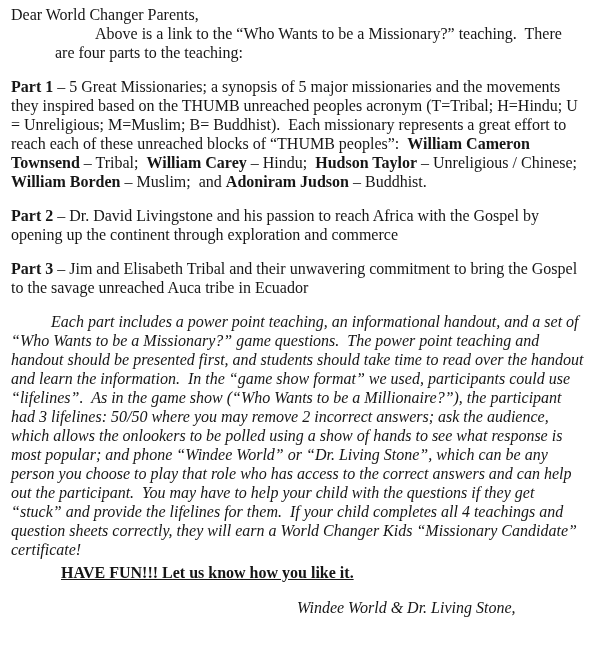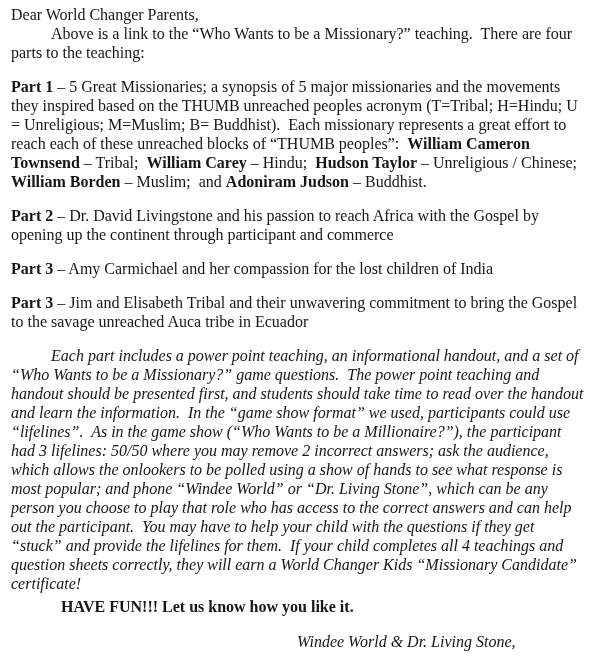--- a/index.html
+++ b/index.html
@@ -17,51 +17,51 @@
     color: #161616;
   }
   .page {
     padding: 5px 15px 12px 11px;
     box-sizing: border-box;
     width: 600px;
     height: 670px;
   }
   p { margin: 0; white-space: pre-wrap; }
   .block { margin: 0 0 15px 0; }
-  .indent { text-indent: 40px; }
+  .indent { text-indent: 40px; margin-left: 44px; }
   .b { font-weight: bold; }
   .details {
     font-weight: normal;
     font-style: italic;
     text-indent: 40px;
     margin-bottom: 4px;
   }
   .closing {
     margin: 0 0 16px 50px;
   }
   .closing .closing-text {
     font-weight: bold;
+    text-decoration: underline;
   }
   .signature { margin-left: 286px; font-style: italic; }
 </style>
 </head>
 <body>
 
 <div class="page">
 
   <div class="block">
     <p>Dear World Changer Parents,</p>
     <p class="indent">Above is a link to the “Who Wants to be a Missionary?” teaching.  There are four parts to the teaching:</p>
   </div>
 
   <p class="block"><span class="b">Part 1</span><span> – 5 Great Missionaries; a synopsis of 5 major missionaries and the movements they inspired based on the THUMB unreached peoples acronym (T=Tribal; H=Hindu; U = Unreligious; M=Muslim; B= Buddhist).  Each missionary represents a great effort to reach each of these unreached blocks of “THUMB peoples”:  </span><span class="b">William Cameron Townsend</span><span> – Tribal;  </span><span class="b">William Carey</span><span> – Hindu;  </span><span class="b">Hudson Taylor</span><span> – Unreligious / Chinese; </span><span class="b">William Borden</span><span> – Muslim;  and </span><span class="b">Adoniram Judson</span><span> – Buddhist.</span></p>
 
-  <p class="block"><span class="b">Part 2</span><span> – Dr. David Livingstone and his passion to reach Africa with the Gospel by opening up the continent through participant and commerce</span></p>
+  <p class="block"><span class="b">Part 2</span><span> – Dr. David Livingstone and his passion to reach Africa with the Gospel by opening up the continent through exploration and commerce</span></p>
 
-  <p class="block"><span class="b">Part 3</span><span> – Amy Carmichael and her compassion for the lost children of India</span></p>
 
   <p class="block"><span class="b">Part 3</span><span> – Jim and Elisabeth Tribal and their unwavering commitment to bring the Gospel to the savage unreached Auca tribe in Ecuador</span></p>
 
   <p class="details">Each part includes a power point teaching, an informational handout, and a set of “Who Wants to be a Missionary?” game questions.  The power point teaching and handout should be presented first, and students should take time to read over the handout and learn the information.  In the “game show format” we used, participants could use “lifelines”.  As in the game show (“Who Wants to be a Millionaire?”), the participant had 3 lifelines: 50/50 where you may remove 2 incorrect answers; ask the audience, which allows the onlookers to be polled using a show of hands to see what response is most popular; and phone “Windee World” or “Dr. Living Stone”, which can be any person you choose to play that role who has access to the correct answers and can help out the participant.  You may have to help your child with the questions if they get “stuck” and provide the lifelines for them.  If your child completes all 4 teachings and question sheets correctly, they will earn a World Changer Kids “Missionary Candidate” certificate!</p>
 
   <p class="closing"><span class="closing-text">HAVE FUN!!! Let us know how you like it.</span></p>
 
   <div class="signature">
     <p>Windee World &amp; Dr. Living Stone,</p>
   </div>

